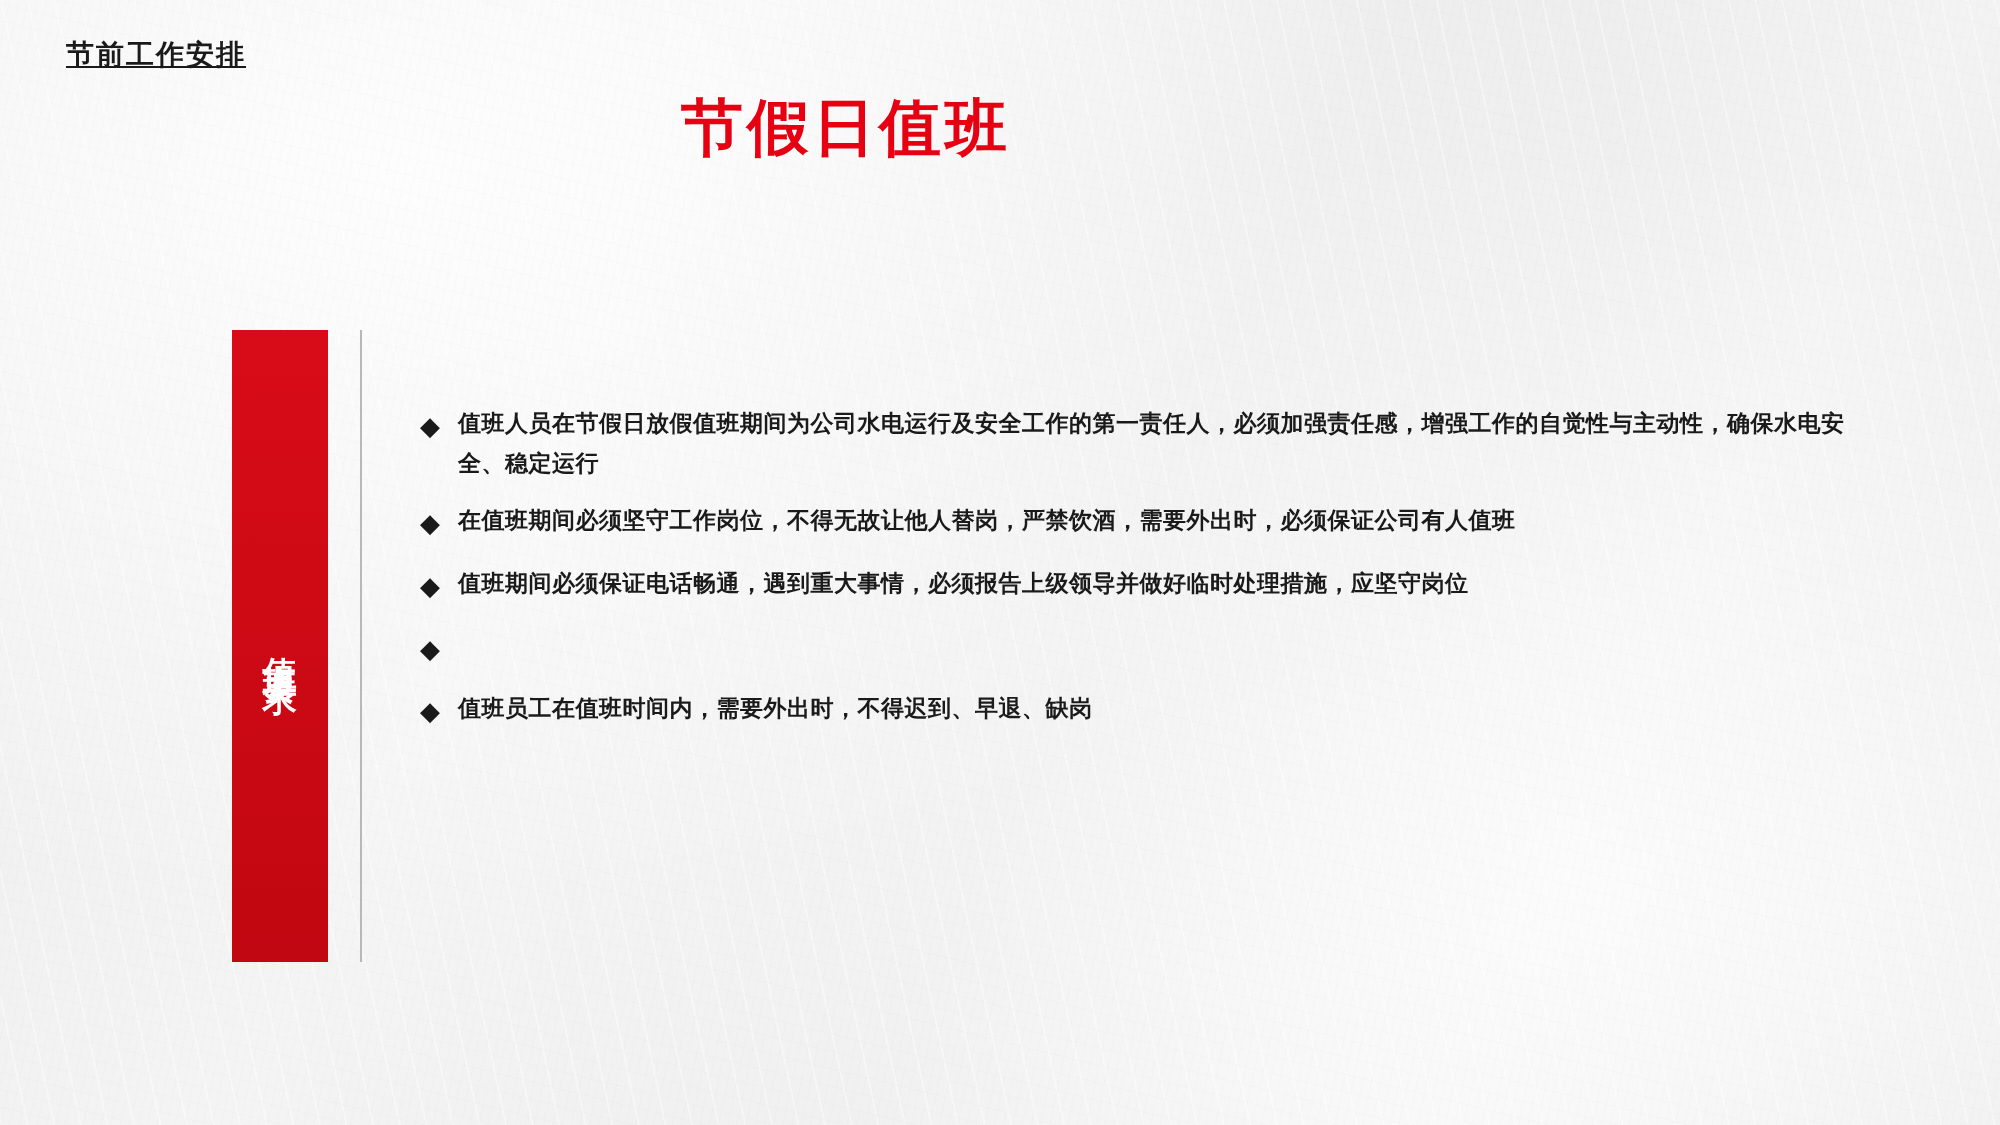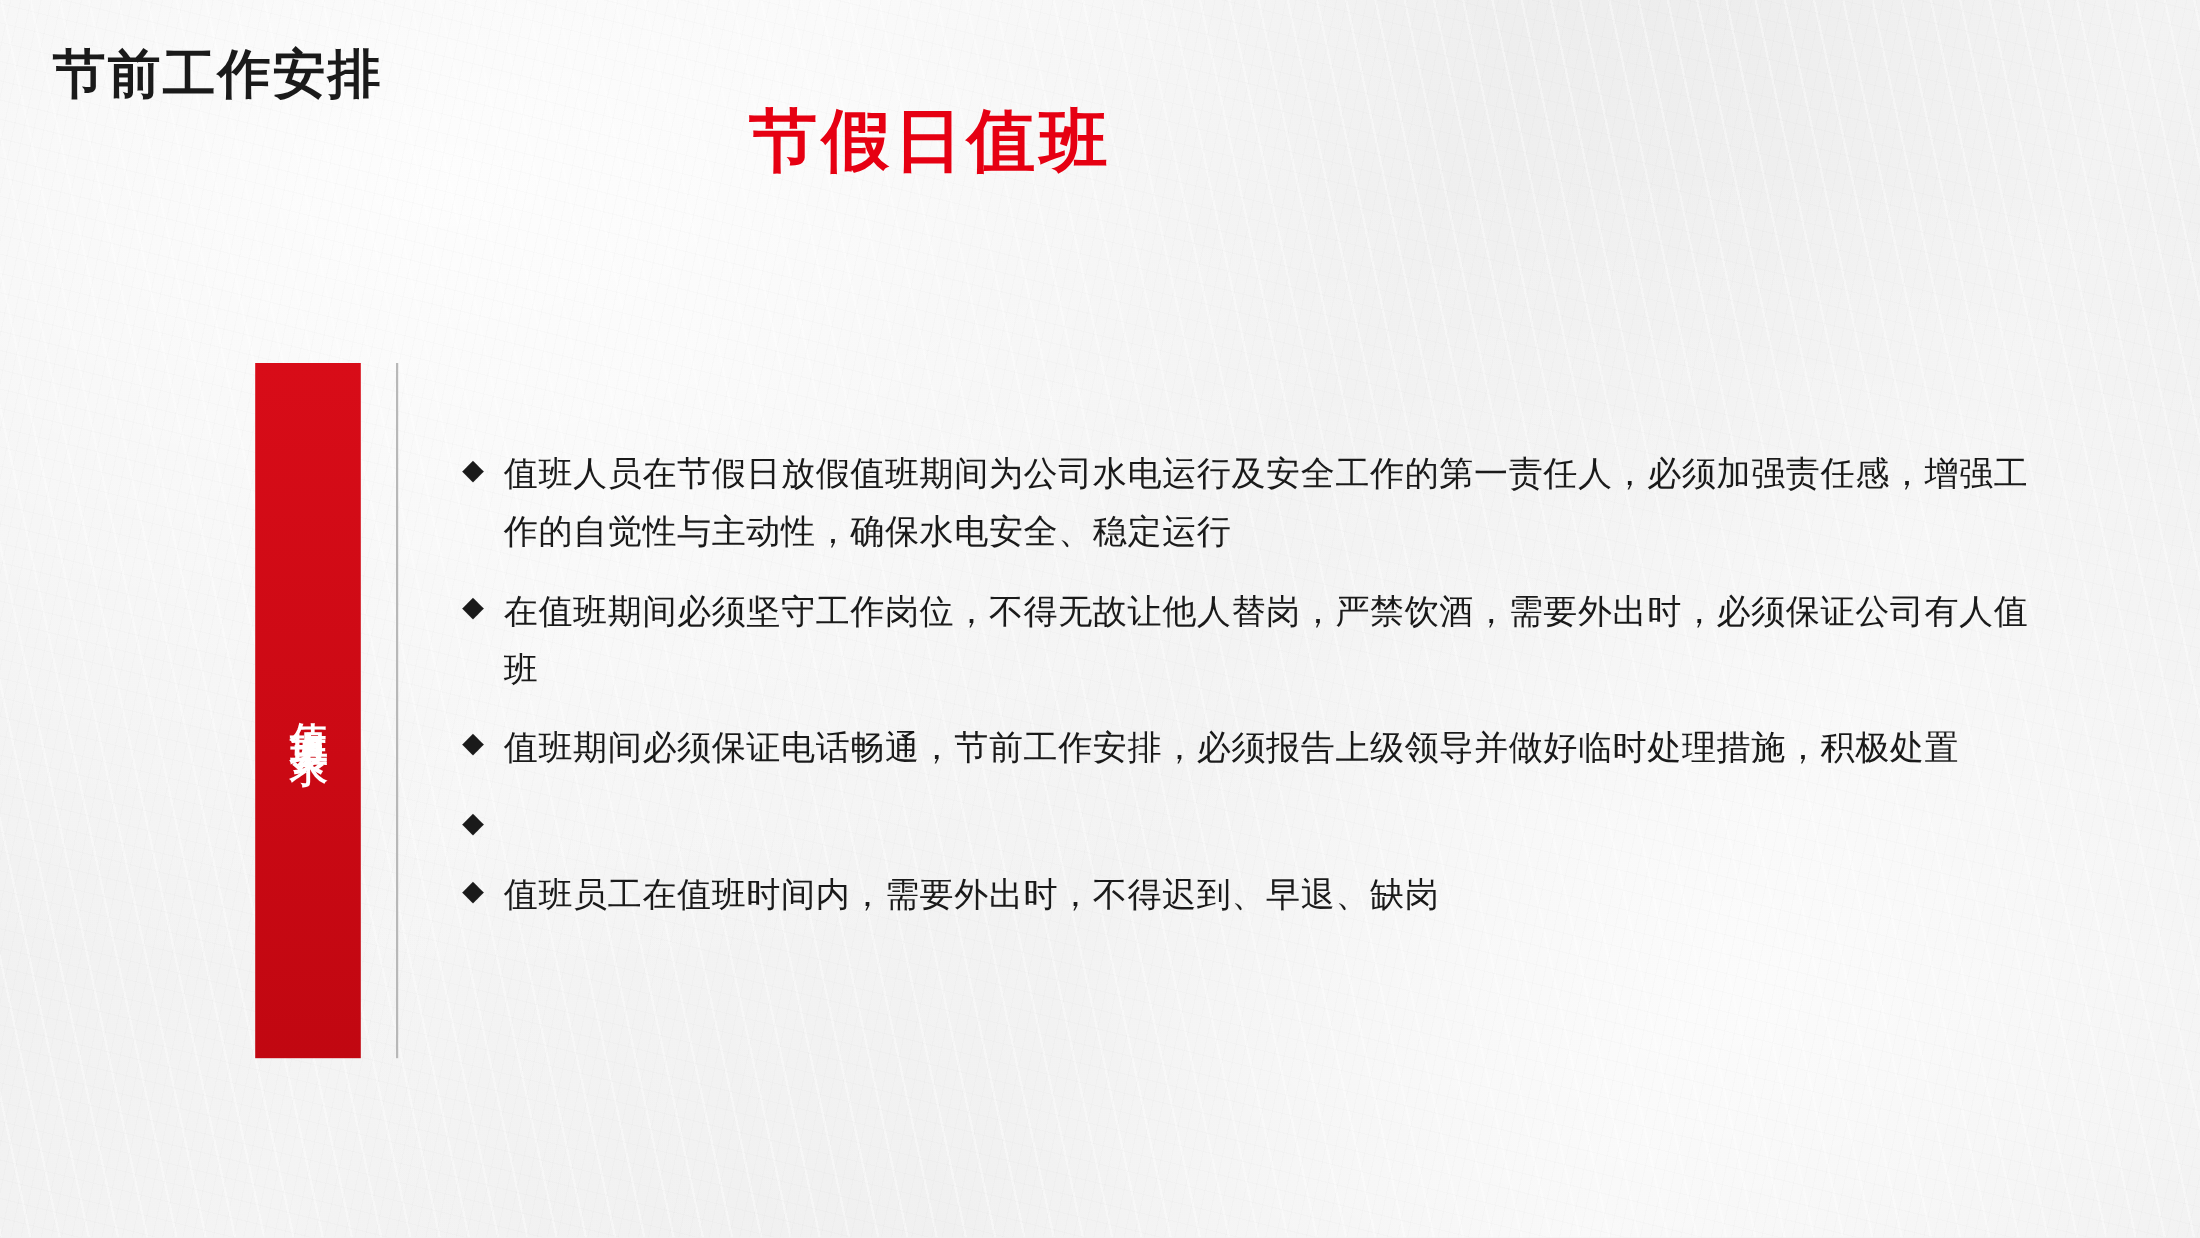--- a/index.html
+++ b/index.html
@@ -29,26 +29,27 @@
     inset: 0;
     background:
       repeating-linear-gradient(102deg, rgba(0,0,0,0.012) 0px, rgba(0,0,0,0.012) 1px, rgba(255,255,255,0) 1px, rgba(255,255,255,0) 9px),
       repeating-linear-gradient(14deg, rgba(0,0,0,0.010) 0px, rgba(0,0,0,0.010) 1px, rgba(255,255,255,0) 1px, rgba(255,255,255,0) 17px),
       repeating-linear-gradient(78deg, rgba(255,255,255,0.35) 0px, rgba(255,255,255,0.35) 2px, rgba(0,0,0,0) 2px, rgba(0,0,0,0) 26px);
     pointer-events: none;
   }
 
   .section-label {
     position: absolute;
-    left: 48px;
+    left: 66px;
     top: 36px;
-    font-size: 48px;
+    font-size: 28px;
     font-weight: bold;
     color: #1a1a1a;
     letter-spacing: 2px;
+    text-decoration: underline;
   }
 
   .main-title {
     position: absolute;
     top: 86px;
     left: 0;
     width: 1692px;
     text-align: center;
     font-size: 62px;
     font-weight: bold;
@@ -103,22 +104,22 @@
     margin-bottom: 18px;
   }
   .bullet-marker {
     color: #1a1a1a;
     font-size: 26px;
     line-height: 1.72;
     margin-right: 18px;
     flex: 0 0 auto;
   }
   .bullet-text {
-    font-size: 31px;
-    font-weight: normal;
+    font-size: 23px;
+    font-weight: bold;
     color: #1a1a1a;
     line-height: 1.72;
     letter-spacing: 0.5px;
     max-width: 1400px;
   }
 </style>
 </head>
 <body>
 
 <div class="slide">
@@ -143,21 +144,21 @@
         <span class="bullet-text">值班人员在节假日放假值班期间为公司水电运行及安全工作的第一责任人，必须加强责任感，增强工作的自觉性与主动性，确保水电安全、稳定运行</span>
       </div>
 
       <div class="bullet-row">
         <span class="bullet-marker">◆</span>
         <span class="bullet-text">在值班期间必须坚守工作岗位，不得无故让他人替岗，严禁饮酒，需要外出时，必须保证公司有人值班</span>
       </div>
 
       <div class="bullet-row">
         <span class="bullet-marker">◆</span>
-        <span class="bullet-text">值班期间必须保证电话畅通，节前工作安排，必须报告上级领导并做好临时处理措施，积极处置</span>
+        <span class="bullet-text">值班期间必须保证电话畅通，遇到重大事情，必须报告上级领导并做好临时处理措施，应坚守岗位</span>
       </div>
 
       <div class="bullet-row">
         <span class="bullet-marker">◆</span>
       </div>
 
       <div class="bullet-row">
         <span class="bullet-marker">◆</span>
         <span class="bullet-text">值班员工在值班时间内，需要外出时，不得迟到、早退、缺岗</span>
       </div>

